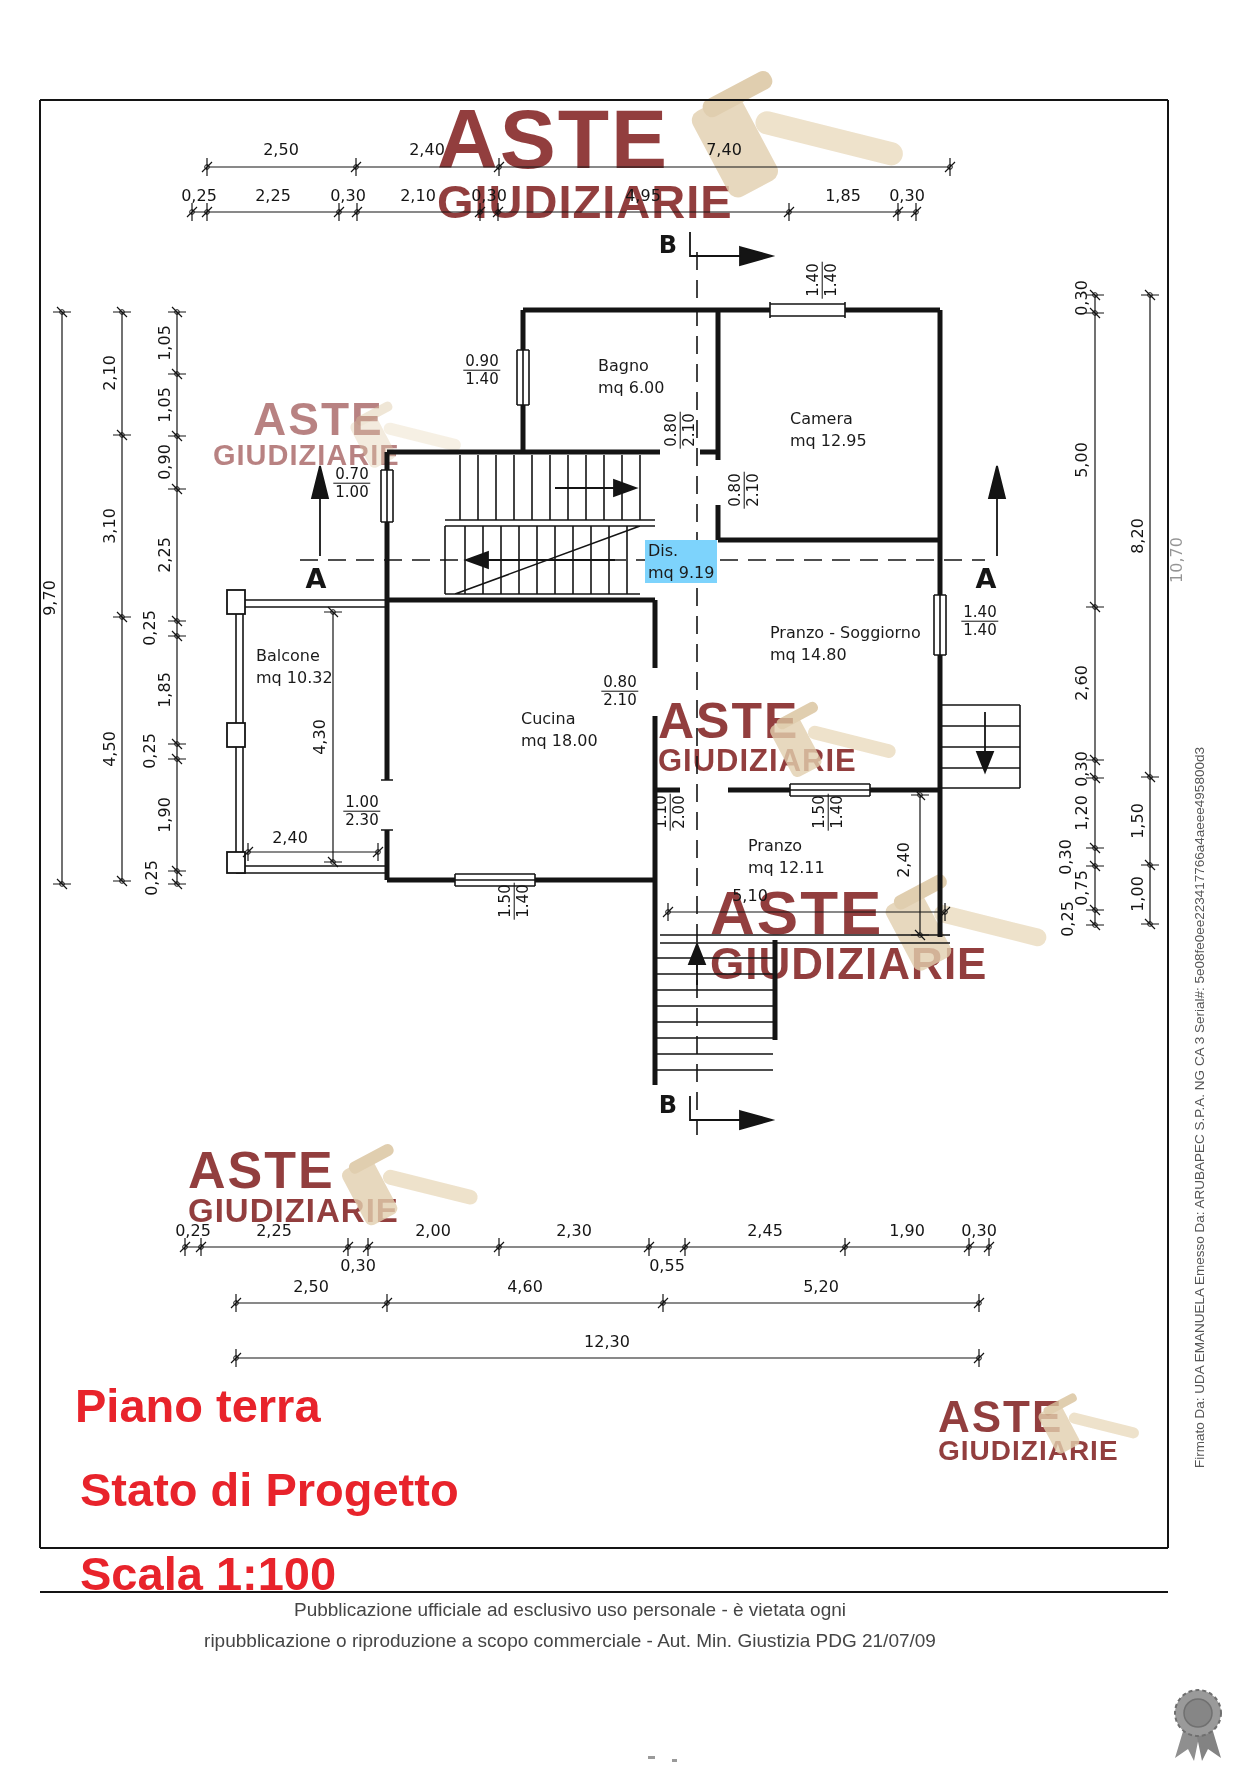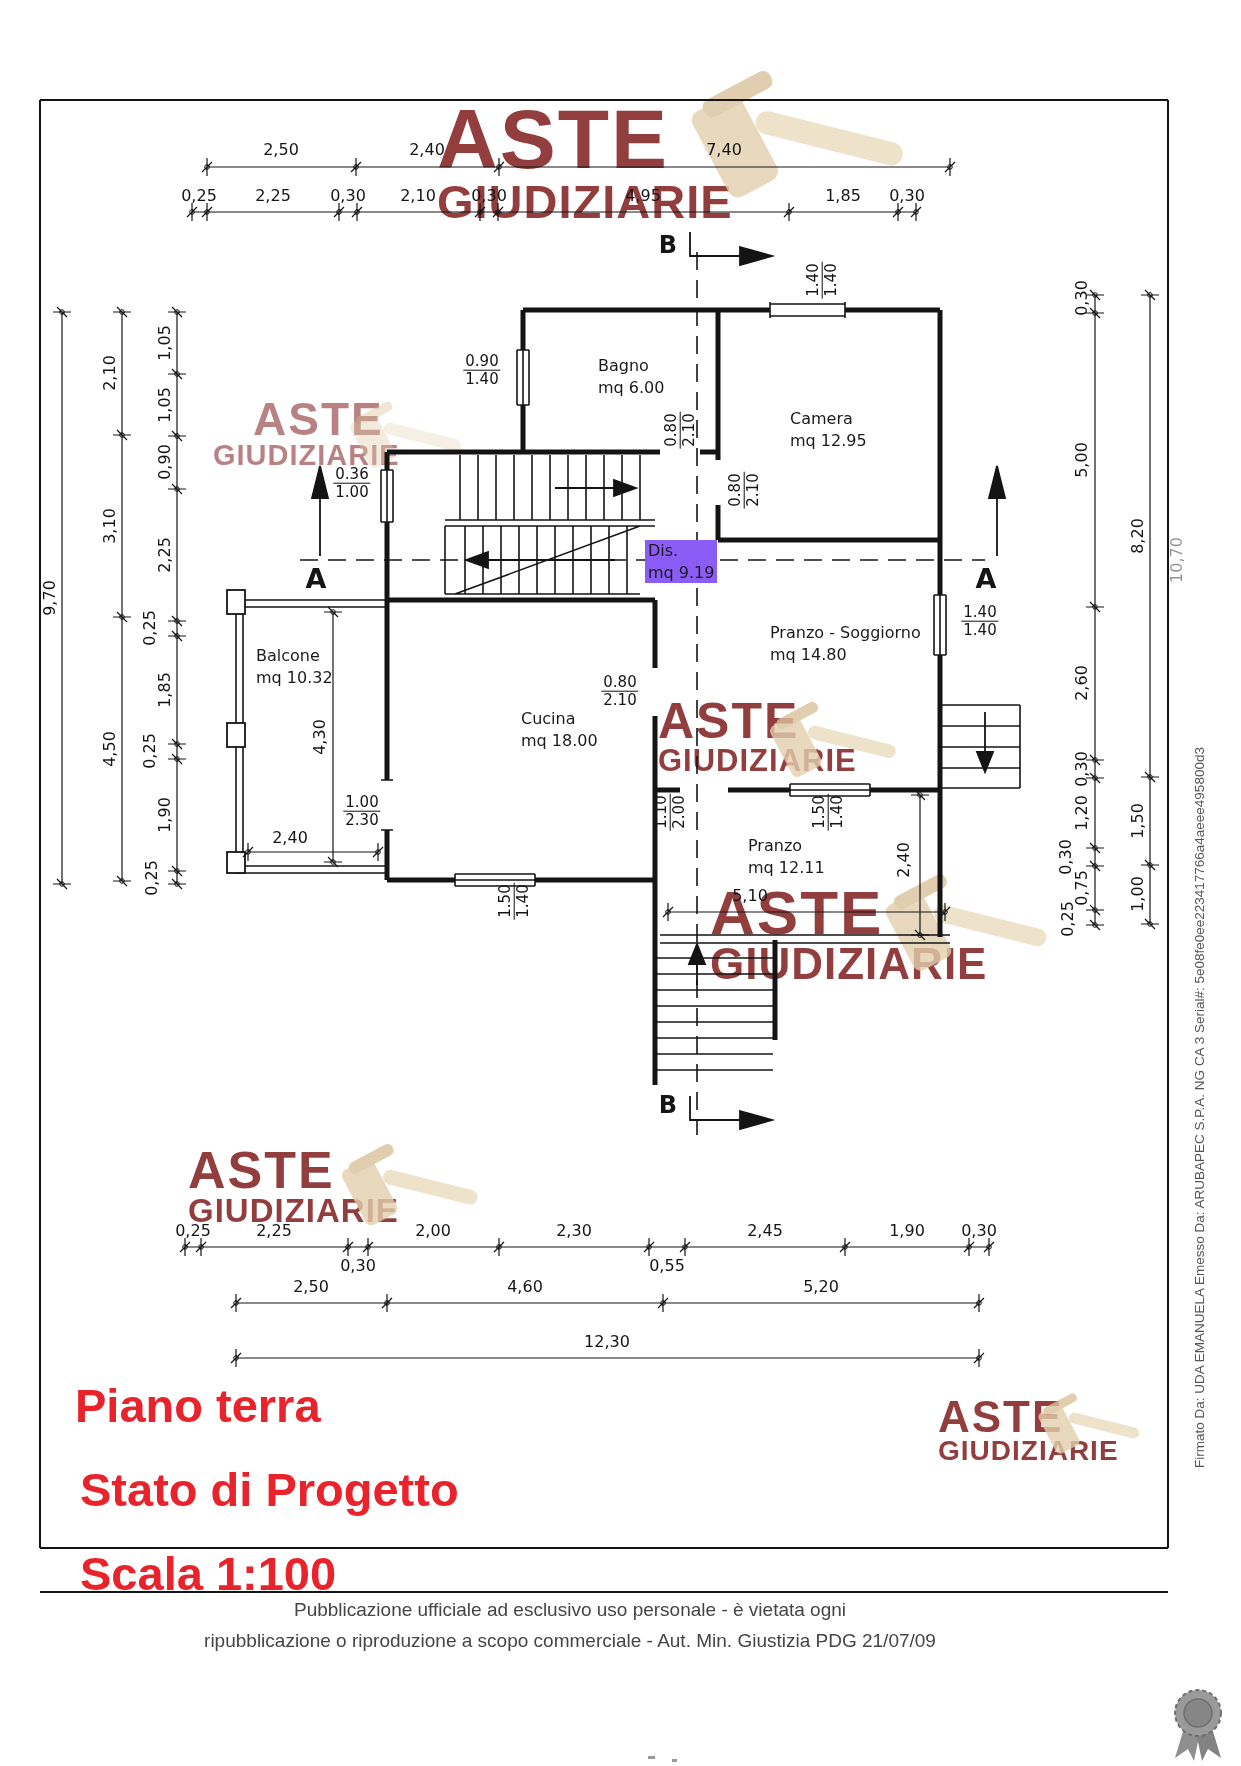--- a/index.html
+++ b/index.html
@@ -13,21 +13,21 @@
       font-weight:bold;font-size:78px;letter-spacing:-2px;white-space:nowrap;}
   .lbl{position:absolute;z-index:4;transform:translate(-50%,-50%);font-size:16px;line-height:1;
        white-space:nowrap;}
   .lbl.rot{transform:translate(-50%,-50%) rotate(-90deg);}
   .lbl.faint{opacity:.45;}
   .frac{position:absolute;z-index:4;transform:translate(-50%,-50%);font-size:15px;text-align:center;line-height:1.12;}
   .frac.rot{transform:translate(-50%,-50%) rotate(-90deg);}
   .frac .num{display:block;border-bottom:1.6px solid #111;padding:0 2px;}
   .frac .den{display:block;padding:0 2px;}
   .room{position:absolute;z-index:4;font-size:16px;line-height:1.35;color:#1b1b1b;white-space:nowrap;}
-  .room.bg{background:#8b5cf6;padding:0 3px;}
+  .room.bg{background:#7dd3fc;padding:0 3px;}
   .seclbl{position:absolute;z-index:4;transform:translate(-50%,-50%);font-weight:bold;font-size:27px;}
   .red{position:absolute;z-index:7;color:#e8232b;font-family:"Liberation Sans",sans-serif;
        font-weight:bold;font-size:47px;white-space:nowrap;}
   .footer{position:absolute;z-index:7;left:40px;width:1060px;text-align:center;
           font-family:"Liberation Sans",sans-serif;font-size:19px;color:#454545;line-height:1.65;}
   .serial{position:absolute;z-index:7;left:1192px;top:698px;height:770px;width:28px;}
   .serial span{writing-mode:vertical-rl;transform:rotate(180deg);display:block;height:100%;
           font-size:13.5px;color:#555;white-space:nowrap;font-family:"Liberation Sans",sans-serif;}
   .dot{position:absolute;z-index:7;background:#9a9a9a;}
 </style>
@@ -299,21 +299,21 @@
     </div>
   <div class="frac rot" style="left:680px;top:430px">
     <span class="num">0.80</span>
       <span class="den">2.10</span>
     </div>
   <div class="frac rot" style="left:744px;top:490px">
     <span class="num">0.80</span>
       <span class="den">2.10</span>
     </div>
   <div class="frac" style="left:352px;top:483px">
-    <span class="num">0.36</span>
+    <span class="num">0.70</span>
       <span class="den">1.00</span>
     </div>
   <div class="frac" style="left:980px;top:621px">
     <span class="num">1.40</span>
       <span class="den">1.40</span>
     </div>
   <div class="frac" style="left:620px;top:691px">
     <span class="num">0.80</span>
       <span class="den">2.10</span>
     </div>

